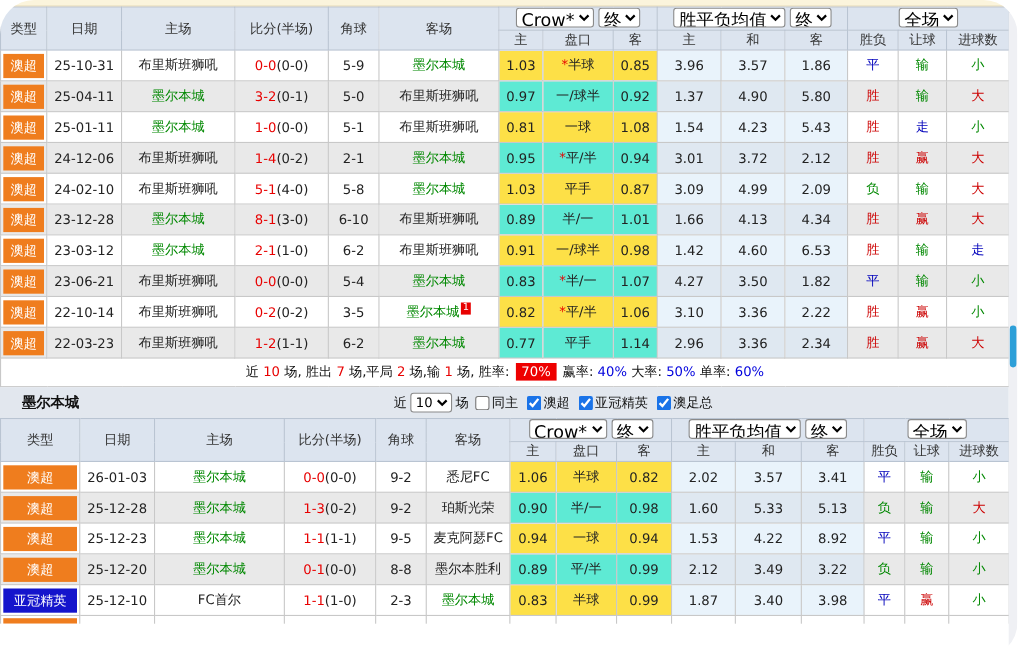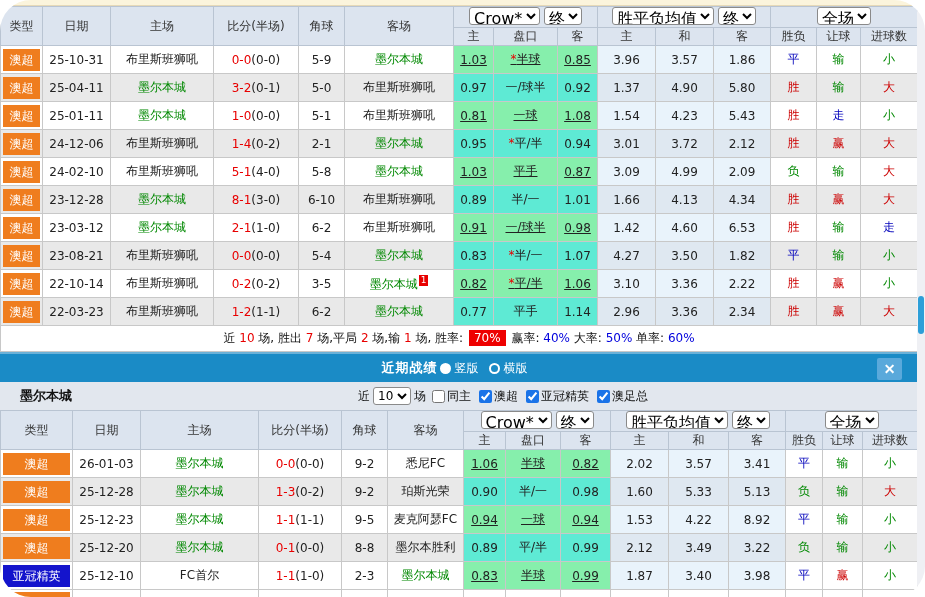--- a/index.html
+++ b/index.html
@@ -14,21 +14,21 @@
   table.match-table th, table.match-table td { border:1px solid #c8c8c8; text-align:center; overflow:hidden; white-space:nowrap; }
   table.match-table thead th { background:#dce4ef; border-color:#b9c4d2; font-weight:normal; color:#333; }
   tr.hdr-top th { height:21px; }
   tr.hdr-sub th { height:17px; }
   tr.hdr-top th[rowspan] { height:38px; }
   .sel-cell select { font-family: "DejaVu Sans", sans-serif; font-size:16px; height:18px; border:1px solid #8a8a8a; border-radius:3px; background:#fff; margin:0 2px; }
   table.match-table td { height:28px; background:#fff; }
   tr.even td { background:#e9e9e9; }
   tr.odd td.avg { background:#e9f3fb; }
   tr.even td.avg { background:#dfe8f1; }
-  tr.odd td.crow { background:#86efac;text-decoration:underline; }
+  tr.odd td.crow { background:#fde047; }
   tr.even td.crow { background:#5eead4; }
   td.badge-cell { padding:0; }
   .badge-box { display:block; margin:2px; height:22px; line-height:22px; color:#fff; }
   .badge-box.orange { background:#ef7d1e; }
   .badge-box.blue { background:#1414cc; }
   .green { color:#008800; }
   .s-main { color:#e80000; }
   .star { color:#e80000; display:none; }
   .r { color:#cc0000; }
   .g { color:#008800; }
@@ -248,21 +248,21 @@
     <td class="avg">4.60</td>
     <td class="avg">6.53</td>
     <td class="res r">胜</td>
     <td class="res g">输</td>
     <td class="res b">走</td>
   </tr>
           <tr class="even">
     <td class="badge-cell">
               <span class="badge-box orange">澳超</span>
             </td>
-    <td>23-08-21</td>
+    <td>23-06-21</td>
     <td class="home-team">布里斯班狮吼</td>
     <td><span class="s-main">0-0</span><span class="s-half">(0-0)</span></td>
     <td>5-4</td>
     <td><span class="away-name green">墨尔本城</span></td>
     <td class="crow">0.83</td>
     <td class="crow"><span class="star" style="display: inline;">*</span><span class="handicap-text">半/一</span></td>
     <td class="crow">1.07</td>
     <td class="avg">4.27</td>
     <td class="avg">3.50</td>
     <td class="avg">1.82</td>
@@ -309,28 +309,20 @@
     <td class="res r">大</td>
   </tr>
         </tbody>
       <tfoot>
         <tr class="summary">
             <td colspan="15" id="top-summary"><span class="seg-plain">近 </span><span class="seg-red">10</span><span class="seg-plain"> 场, 胜出 </span><span class="seg-red">7</span><span class="seg-plain"> 场,平局 </span><span class="seg-red">2</span><span class="seg-plain"> 场,输 </span><span class="seg-red">1</span><span class="seg-plain"> 场, 胜率: </span><span class="seg-badge-red">70%</span><span class="seg-plain"> 赢率: </span><span class="seg-blue">40%</span><span class="seg-plain"> 大率: </span><span class="seg-blue">50%</span><span class="seg-plain"> 单率: </span><span class="seg-blue">60%</span></td>
           </tr>
       </tfoot>
     </table>
 
-    <div class="panel-bar">
-      <span class="panel-title">近期战绩</span>
-      <span class="radio filled"></span>
-      <span class="radio-label">竖版</span>
-      <span class="radio empty"></span>
-      <span class="radio-label">横版</span>
-      <button class="close-btn">✕</button>
-    </div>
 
     <div class="section-row">
       <span class="section-team">墨尔本城</span>
       <div class="filters">
         <span>近</span>
         <select><option>10</option></select>
         <span>场</span>
         <label>
             <input type="checkbox" style="">
             <span>同主</span>

